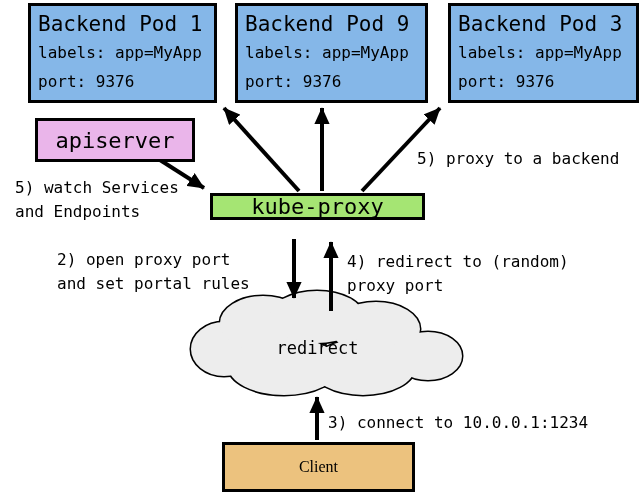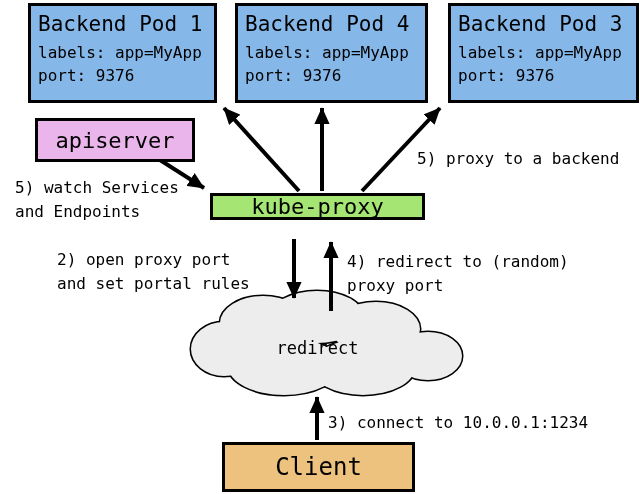--- a/index.html
+++ b/index.html
@@ -4,26 +4,26 @@
 <style>
   html,body { margin:0; padding:0; background:#fff; }
   .stage {
     position:relative; width:640px; height:494px; background:#fff;
     font-family:"DejaVu Sans Mono", monospace; color:#000; overflow:hidden;padding-left:14px;
   }
   .layer { position:absolute; left:0; top:0; width:640px; height:494px; pointer-events:none; }
   .box { position:absolute; box-sizing:border-box; border:3px solid var(--stroke,#000); }
   .pod  { background:var(--pod-fill,#85b7e8); padding:5px 6px 0 7px; }
   .pod-title { font-size:21px; line-height:26px; white-space:nowrap; }
-  .pod-line  { font-size:16px; line-height:21px; margin-top:2px; white-space:nowrap; }
+  .pod-line  { font-size:16px; line-height:21px; margin-top:8px; white-space:nowrap; }
   .pod-line.first { margin-top:5px; }
   .titlebox { display:flex; align-items:center; justify-content:center; }
   .apiserver { background:var(--apiserver-fill,#eab5ea); font-size:22px; }
   .kubeproxy { background:var(--kubeproxy-fill,#a5e573); font-size:22px; }
-  .client    { background:var(--client-fill,#ecc27e); font-size:24px; }
+  .client    { background:var(--client-fill,#ecc27e); font-size:16px;font-family:Liberation Serif, serif; }
   .note {
     position:absolute; font-weight:normal; font-size:16px; line-height:24px;
     white-space:pre-line;
   }
   .cloud-label {
     position:absolute; left:255px; top:338px; width:125px; text-align:center;
     font-size:17px; line-height:21px;
   }
   .cloud-stroke ellipse { fill:var(--cloud-fill,#ededed); stroke:var(--stroke,#000); stroke-width:3; }
   .cloud-fill-pass ellipse { fill:var(--cloud-fill,#ededed); stroke:none; }
@@ -71,21 +71,21 @@
     <line class="arrow" x1="317" y1="440" x2="317" y2="397" marker-end="url(#ah)"></line>
   </svg>
 
   <div class="box pod" style="left:28px; top:3px; width:189px; height:100px;">
     <div class="pod-title">Backend Pod 1</div>
     <div class="pod-line first">labels: app=MyApp</div>
     <div class="pod-line">port: 9376</div>
   </div>
 
   <div class="box pod" style="left:235px; top:3px; width:193px; height:100px;">
-    <div class="pod-title">Backend Pod 4</div>
+    <div class="pod-title">Backend Pod 9</div>
     <div class="pod-line first">labels: app=MyApp</div>
     <div class="pod-line">port: 9376</div>
   </div>
 
   <div class="box pod" style="left:448px; top:3px; width:191px; height:100px;">
     <div class="pod-title">Backend Pod 3</div>
     <div class="pod-line first">labels: app=MyApp</div>
     <div class="pod-line">port: 9376</div>
   </div>
 

